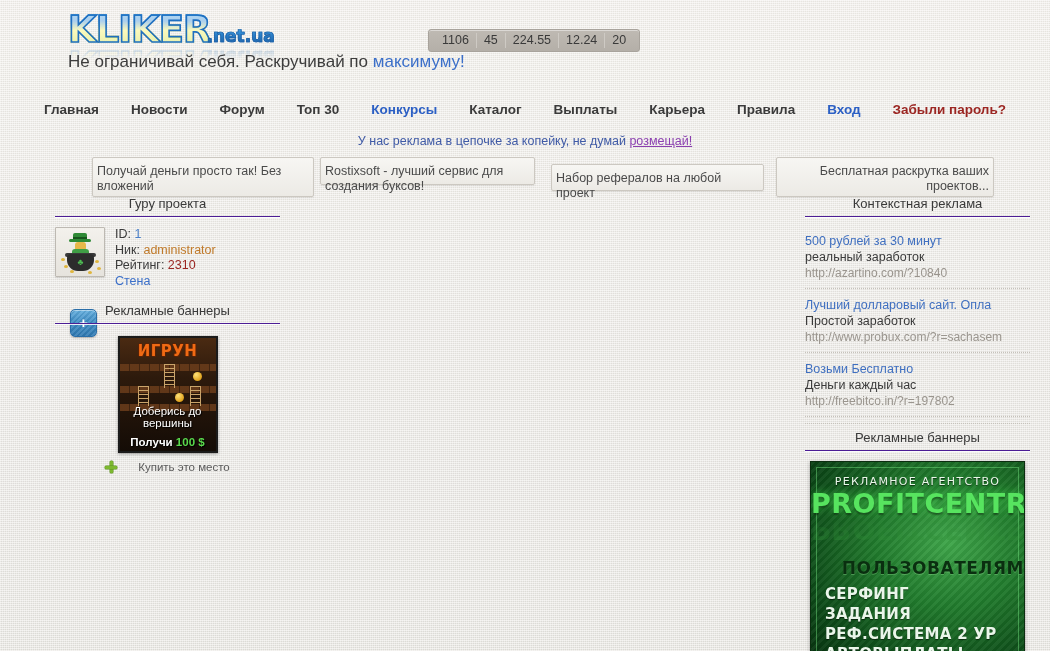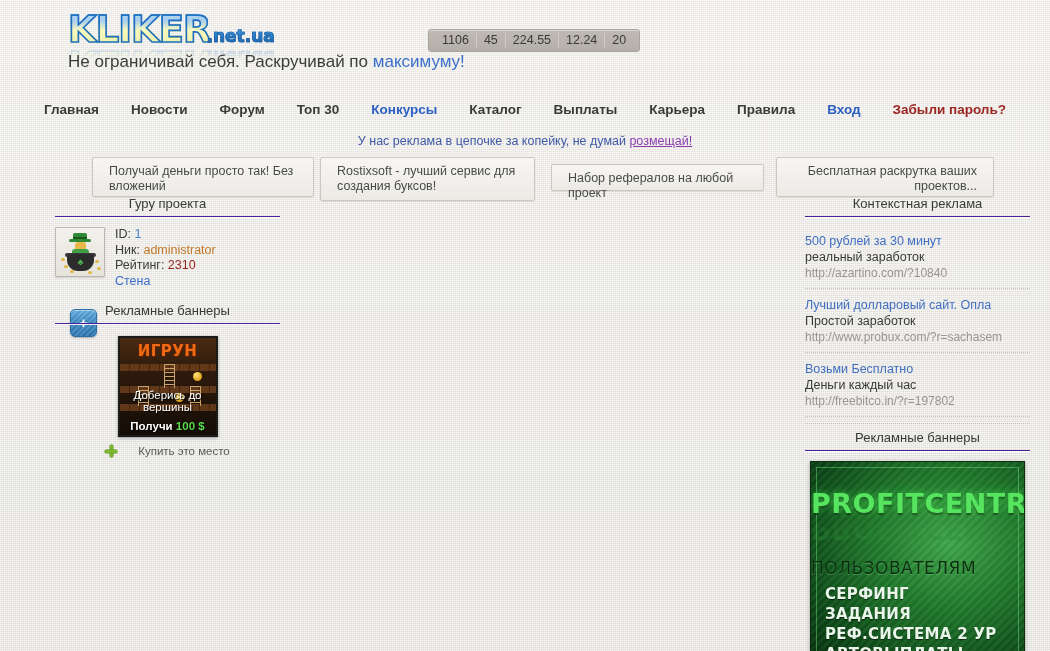--- a/index.html
+++ b/index.html
@@ -81,24 +81,24 @@
     text-align:center;font-size:12.5px;color:#3f5aa6;margin-top:10px;
   }
   .ad-head .hl{color:#8b3fb0;}
   .ad-row{position:relative;height:48px;margin-top:9px;}
   .ad-box{
     position:absolute;top:0;
     background:linear-gradient(180deg,#f7f6f3 0%,#eceae5 100%);
     border:1px solid #ccc8c1;border-radius:2px;
     box-shadow:0 1px 2px rgba(0,0,0,.07);
     font-size:12.5px;color:#4a4a4a;line-height:15px;
-    padding:6px 16px;box-sizing:border-box;
+    padding:6px 4px;box-sizing:border-box;
   }
   .ad-box.b1{left:92px;width:222px;height:40px;}
-  .ad-box.b2{left:320px;width:215px;height:44px;}
+  .ad-box.b2{left:320px;width:215px;height:28px;}
   .ad-box.b3{left:551px;width:213px;height:27px;top:7px;}
   .ad-box.b4{left:776px;width:218px;height:40px;text-align:right;}
   .plus-btn{
     position:absolute;left:70px;top:152px;width:25px;height:26px;
     border-radius:5px;border:1px solid #2a6ea8;
     background:
       repeating-linear-gradient(135deg, rgba(255,255,255,.10) 0 2px, rgba(0,0,0,.05) 2px 4px),
       linear-gradient(180deg,#63aede 0%,#3e8cc4 45%,#2f79b2 100%);
     box-shadow:inset 0 1px 0 rgba(255,255,255,.45),0 1px 2px rgba(0,0,0,.25);
     color:#fff;font-size:15px;font-weight:bold;line-height:26px;text-align:center;
@@ -138,21 +138,21 @@
   .av-coin{position:absolute;width:4px;height:3px;background:#e0b63c;border-radius:50%;}
   .guru-info{font-size:12.5px;line-height:15.5px;color:#3a3a3a;}
   .guru-info .lbl{color:#3a3a3a;}
   .guru-info .id-v{color:#4a7fc8;}
   .guru-info .nick-v{color:#c07a2a;}
   .guru-info .rate-v{color:#9b2622;}
   .guru-info .wall{color:#3b6fc9;}
 
   
   .banner-igrun{
-    width:100px;height:101px;margin:12px auto 0;
+    width:100px;height:117px;margin:12px auto 0;
     border:2px solid #1b1b1b;box-sizing:border-box;
     position:relative;overflow:hidden;
     background:linear-gradient(180deg,#4a2a12 0%,#2d1a0c 35%,#140c06 100%);
     box-shadow:0 1px 3px rgba(0,0,0,.35);
   }
   .ig-brick{position:absolute;left:0;width:100%;height:7px;
     background:repeating-linear-gradient(90deg,#6b3d1b 0 9px,#432510 9px 10px);
     opacity:.85;}
   .ig-ladder{position:absolute;width:11px;
     background:repeating-linear-gradient(180deg,#caa46a 0 1.5px,transparent 1.5px 4px);
@@ -218,22 +218,22 @@
     text-shadow:0 0 8px rgba(80,255,90,.55),0 2px 2px rgba(0,0,0,.55);
   }
   .pc-name-ref{
     position:absolute;left:0;top:52px;width:100%;text-align:center;
     font-family:"DejaVu Sans",sans-serif;font-weight:bold;font-size:27px;
     letter-spacing:.5px;color:#2f8d36;transform:scaleY(-1);opacity:.45;
     -webkit-mask-image:linear-gradient(0deg,transparent 10%,#000 95%);
             mask-image:linear-gradient(0deg,transparent 10%,#000 95%);
   }
   .pc-users{
-    position:absolute;left:0;top:96px;width:100%;text-align:left;
-    font-family:"DejaVu Sans",sans-serif;font-weight:normal;font-size:17px;
+    position:absolute;left:0;top:96px;width:100%;text-align:right;
+    font-family:"DejaVu Sans",sans-serif;font-weight:bold;font-size:17px;
     letter-spacing:.5px;color:#0a2f10;text-shadow:0 1px 0 rgba(150,230,150,.35);
   }
   .pc-list{
     position:absolute;left:14px;top:122px;right:10px;
     font-family:"DejaVu Sans",sans-serif;font-weight:bold;font-size:15px;
     line-height:20px;color:#eaf6ea;letter-spacing:.3px;
     text-shadow:0 1px 1px rgba(0,0,0,.55);
   }
 </style>
 </head>
@@ -358,20 +358,21 @@
     <div class="ctx-ad">
       <div class="ctx-t">Возьми Бесплатно</div>
       <div class="ctx-d">Деньги каждый час</div>
       <div class="ctx-u">http://freebitco.in/?r=197802</div>
     </div>
 
     <div class="sec-title dotted-top" style="margin-top:6px">Рекламные баннеры</div>
 
     <div class="banner-pc">
       <span class="pc-frame"></span>
+      <div class="pc-agency">РЕКЛАМНОЕ АГЕНТСТВО</div>
       <div class="pc-name">PROFITCENTR</div>
       <div class="pc-name-ref">PROFITCENTR</div>
       <div class="pc-users">ПОЛЬЗОВАТЕЛЯМ</div>
       <div class="pc-list">
         <div>СЕРФИНГ</div>
         <div>ЗАДАНИЯ</div>
         <div>РЕФ.СИСТЕМА 2 УР</div>
         <div>АВТОВЫПЛАТЫ</div>
 
       </div>

